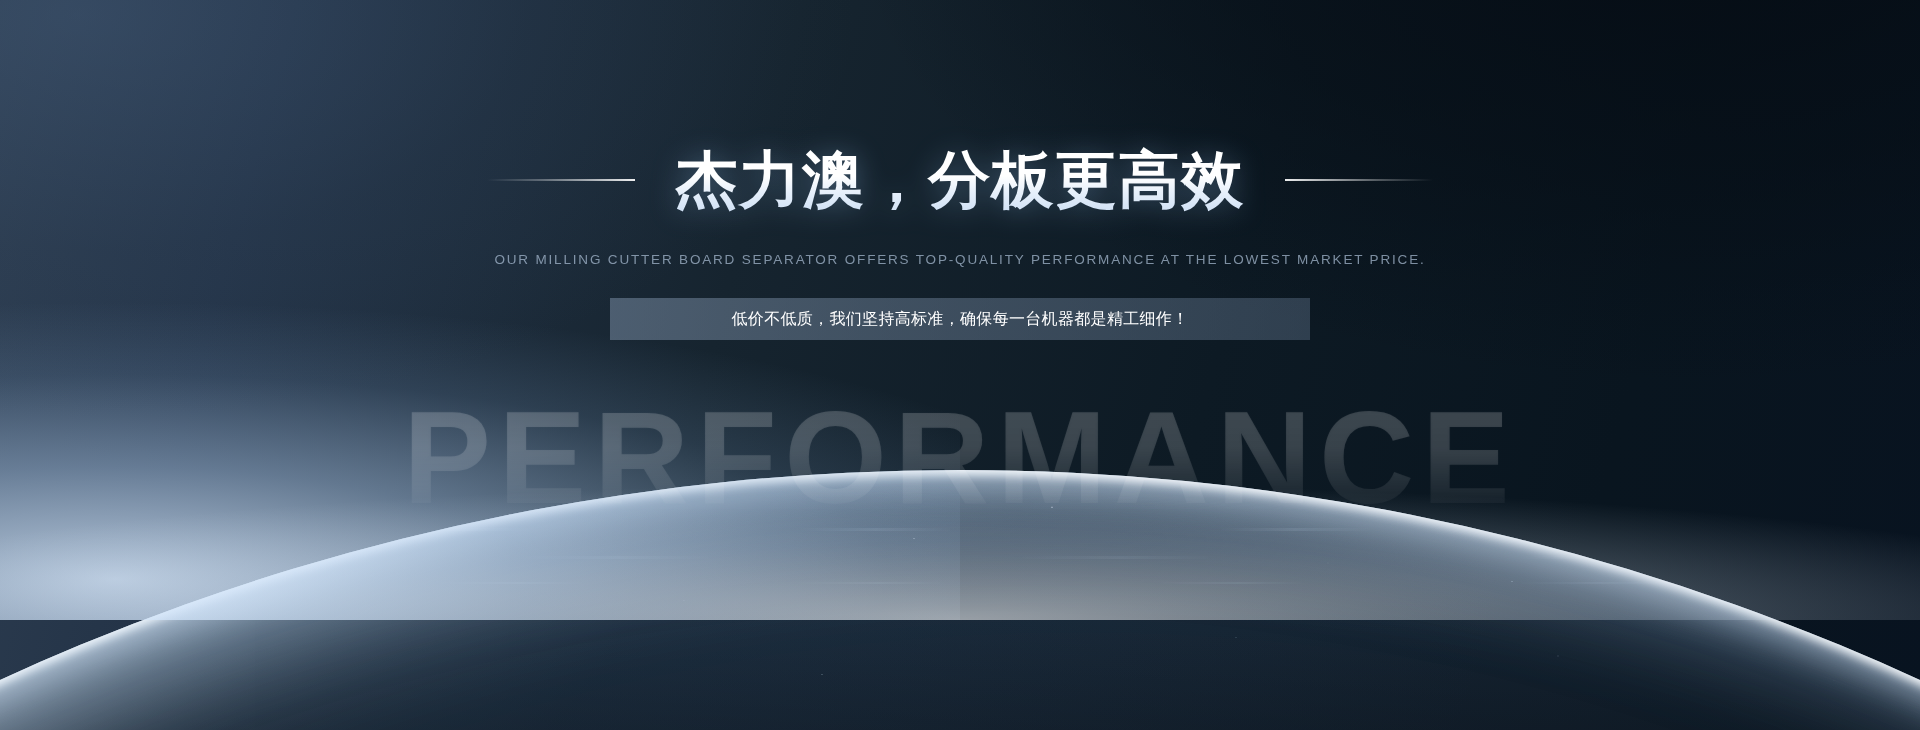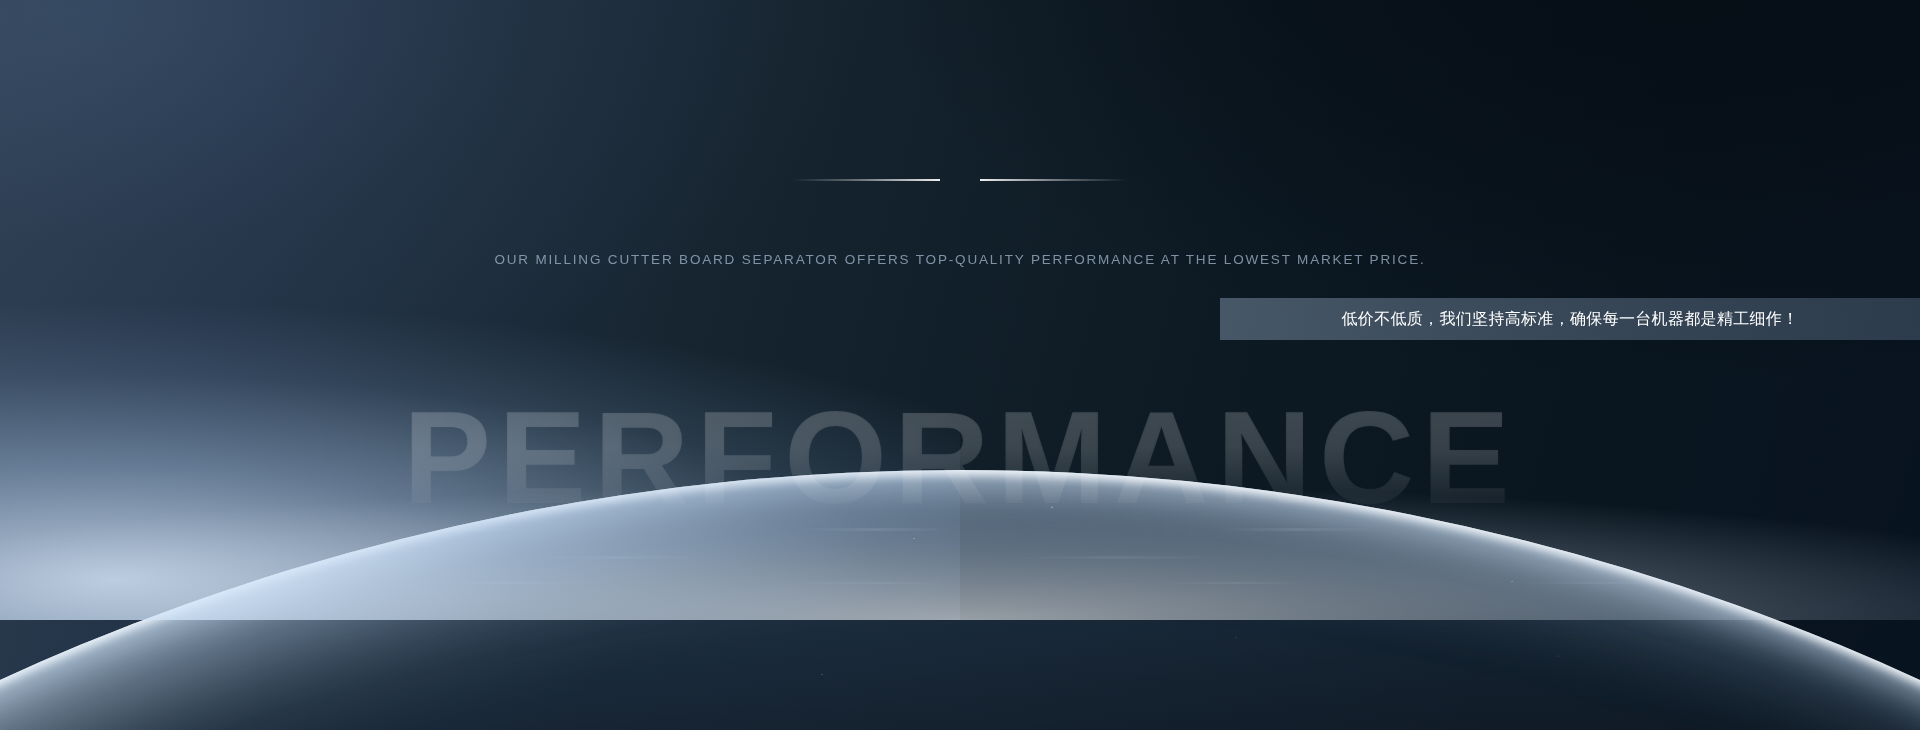--- a/index.html
+++ b/index.html
@@ -318,21 +318,21 @@
     letter-spacing:0.135em;
     color:rgba(170,190,212,0.72);
     white-space:nowrap;
   }
 
   .tagline-wrap {
     position:absolute;
     left:0; right:0;
     top:298px;
     display:flex;
-    justify-content:flex-end;
+    justify-content:center;
   }
   .tagline {
     width:700px;
     height:42px;
     display:flex;
     align-items:center;
     justify-content:center;
     background:linear-gradient(100deg,
         rgba(128,148,172,0.50) 0%,
         rgba(116,136,160,0.46) 40%,
@@ -381,20 +381,21 @@
 
   <div class="atmos-haze-left"></div>
   <div class="atmos-rim"></div>
 
   <div class="watermark">PERFORMANCE</div>
 
   <div class="content">
 
     <div class="title-row">
       <span class="rule rule-left"></span>
+      <h1 class="title">杰力澳，分板更高效</h1>
       <span class="rule rule-right"></span>
     </div>
 
     <div class="subtitle">OUR MILLING CUTTER BOARD SEPARATOR OFFERS TOP-QUALITY PERFORMANCE AT THE LOWEST MARKET PRICE.</div>
 
     <div class="tagline-wrap">
       <div class="tagline">低价不低质，我们坚持高标准，确保每一台机器都是精工细作！</div>
     </div>
 
   </div>

